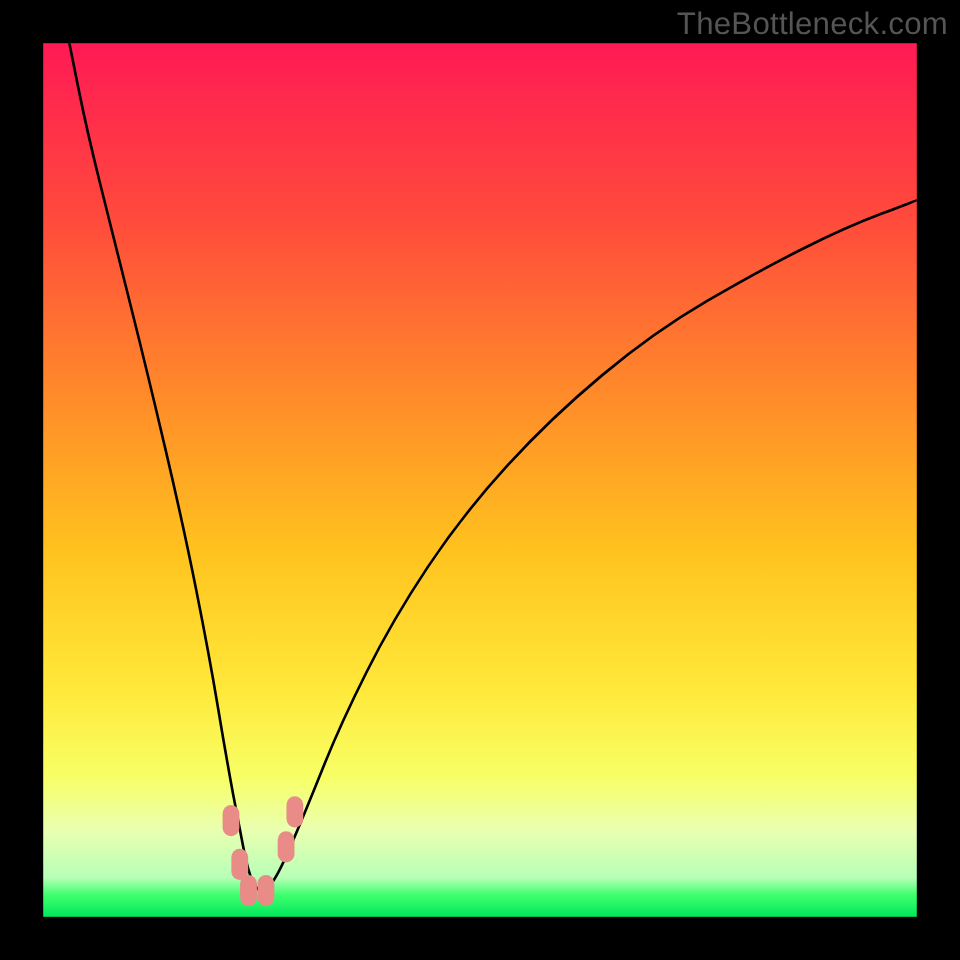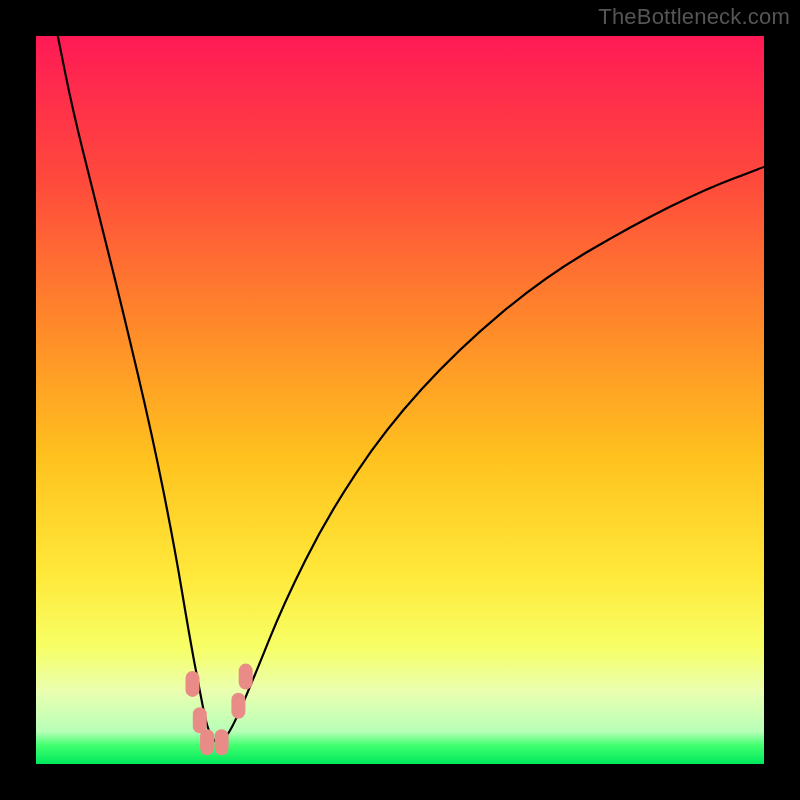--- a/index.html
+++ b/index.html
@@ -17,21 +17,21 @@
     top: 0;
     width: 800px;
     height: 800px;
     background: #000;
   }
   .watermark {
     position: absolute;
     top: 4px;
     right: 10px;
     color: #555;
-    font-size: 22px;
+    font-size: 26px;
     letter-spacing: 0.2px;
     font-weight: 500;
     user-select: none;
   }
   .plot-area {
     position: absolute;
     left: 36px;
     top: 36px;
     width: 728px;
     height: 728px;

